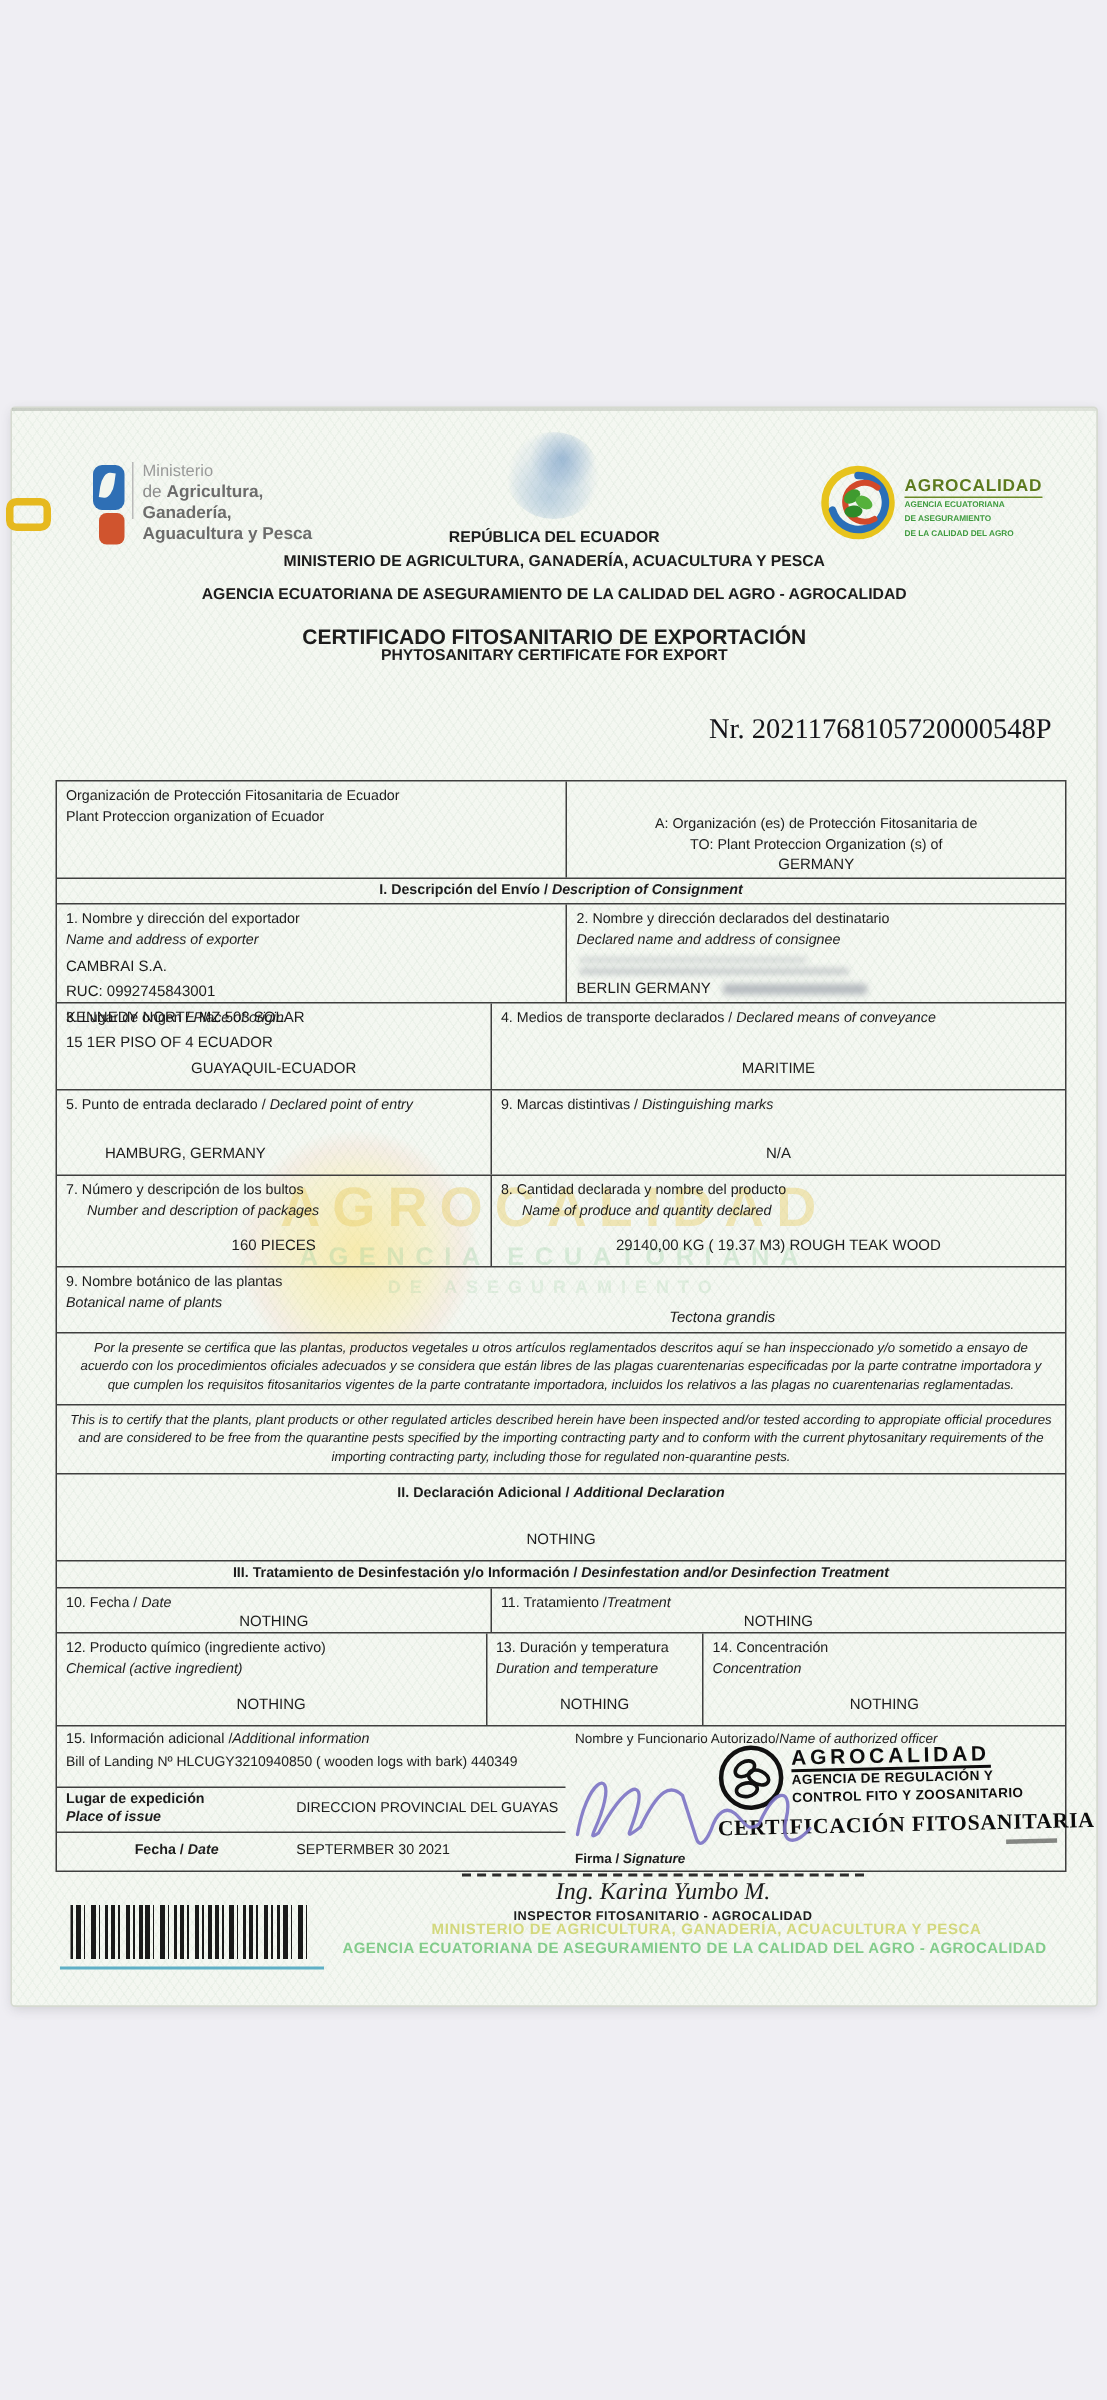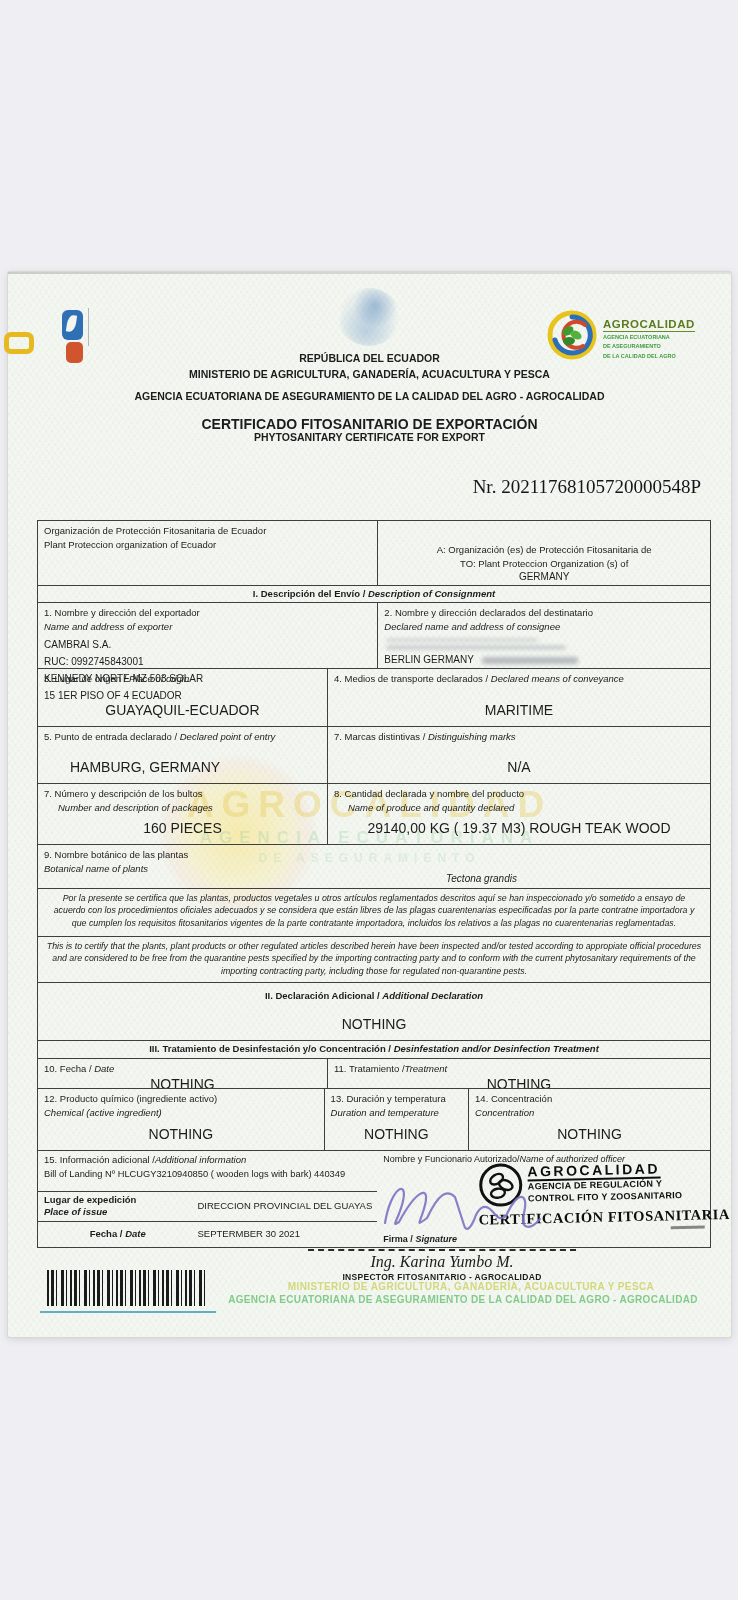--- a/index.html
+++ b/index.html
@@ -82,21 +82,21 @@
   .cell + .cell { border-left:1.2px solid #3f3f3f; }
   .w50  { width:50.5%; } .w50b { width:49.5%; }
   .w43  { width:43%; }   .w57  { width:57%; }
   .wA   { width:42.5%; } .wB   { width:21.5%; } .wC { width:36%; }
   .hA{height:64px} .hB{height:17px} .hC{height:66px} .hD{height:58px}
   .hE{height:57px} .hF{height:61px} .hG{height:44px} .hH1{height:48px}
   .hH2{height:46px} .hI{height:58px} .hJ{height:18px} .hK{height:30px}
   .hL{height:62px} .hM{height:97px}
   .lbl { font-size:9.5px; font-weight:normal; line-height:1.5; }
   .en  { font-style:italic; }
-  .val { font-size:14px; text-align:center; margin-top:auto; padding-bottom:5px; }
+  .val { font-size:10px; text-align:center; margin-top:auto; padding-bottom:5px; }
   .cc  { justify-content:flex-end; text-align:center; }
   .addr { font-size:10px; line-height:1.4; margin-top:3px; }
   .ind { padding-left:14px; }
   .sechead { width:100%; text-align:center; font-weight:bold; font-size:9.5px;
     padding-top:2px; }
   .para { font-size:8.8px; font-style:italic; text-align:center; line-height:1.42;
     padding:3px 8px; width:100%; }
   .redact { background:#a6abb3; height:7px; border-radius:2px; filter:blur(2px); opacity:.8; }
   .r1{width:152px; margin:4px 0 0 2px;} .r2{width:180px; margin:5px 0 5px 2px;}
   .r3{display:inline-block; width:96px; margin-left:8px; vertical-align:middle;}
@@ -155,20 +155,25 @@
   <div class="wm wm-circle"></div>
   <div class="wm wm-big">AGROCALIDAD</div>
   <div class="wm wm-mid">AGENCIA ECUATORIANA</div>
   <div class="wm wm-sm">DE ASEGURAMIENTO</div>
 
   <div class="min-logo">
     <div class="min-yellow"></div>
     <div class="min-blue"></div>
     <div class="min-red"></div>
     <div class="min-sep"></div>
+    <div class="min-text">
+      <div class="min-l1">Ministerio</div>
+      <div class="min-l2"><span class="pre">de </span><span>Agricultura, Ganadería,</span></div>
+      <div class="min-l3">Aguacultura y Pesca</div>
+    </div>
   </div>
 
   <div class="agro-logo">
     <svg width="54" height="54" viewBox="0 0 54 54">
       <circle cx="27" cy="27" r="22" fill="none" stroke="#e7c31c" stroke-width="5"></circle>
       <path d="M27 9 A18 18 0 1 1 10 32" fill="none" stroke="#2a6fb8" stroke-width="5" stroke-linecap="round"></path>
       <path d="M40 17 A13 13 0 1 0 38 38" fill="none" stroke="#d2492a" stroke-width="4" stroke-linecap="round"></path>
       <ellipse cx="23" cy="23" rx="6" ry="4" fill="#3f9b2f" transform="rotate(-35 23 23)"></ellipse>
       <ellipse cx="31" cy="27" rx="6" ry="4" fill="#55b13c" transform="rotate(30 31 27)"></ellipse>
       <ellipse cx="24" cy="33" rx="6" ry="4" fill="#2f8a28" transform="rotate(-5 24 33)"></ellipse>
@@ -237,21 +242,21 @@
         <div class="val">MARITIME</div>
       </div>
     </div>
 
     <div class="row hE">
       <div class="cell w43">
         <div class="lbl"><span>5. Punto de entrada declarado /</span> <span class="en">Declared point of entry</span></div>
         <div class="val" style="text-align:left;padding-left:26px;">HAMBURG, GERMANY</div>
       </div>
       <div class="cell w57">
-        <div class="lbl"><span>7. Marcas distintivas /</span> <span class="en">Distinguishing marks</span></div>
+        <div class="lbl"><span>9. Marcas distintivas /</span> <span class="en">Distinguishing marks</span></div>
         <div class="val">N/A</div>
       </div>
     </div>
 
     <div class="row hF">
       <div class="cell w43">
         <div class="lbl">7. Número y descripción de los bultos</div>
         <div class="lbl en ind">Number and description of packages</div>
         <div class="val">160 PIECES</div>
       </div>
@@ -283,21 +288,21 @@
         <div class="sechead" style="margin-top:2px;">
           <span>II. Declaración Adicional /</span>
           <span class="en">Additional Declaration</span>
         </div>
         <div class="val" style="margin-top:auto;">NOTHING</div>
       </div>
     </div>
 
     <div class="row hJ">
       <div class="sechead">
-        <span>III. Tratamiento de Desinfestación y/o Concentración /</span>
+        <span>III. Tratamiento de Desinfestación y/o Información /</span>
         <span class="en">Desinfestation and/or Desinfection Treatment</span>
       </div>
     </div>
 
     <div class="row hK">
       <div class="cell w43">
         <div class="lbl"><span>10. Fecha /</span> <span class="en">Date</span></div>
         <div class="val" style="padding-bottom:2px;">NOTHING</div>
       </div>
       <div class="cell w57">

